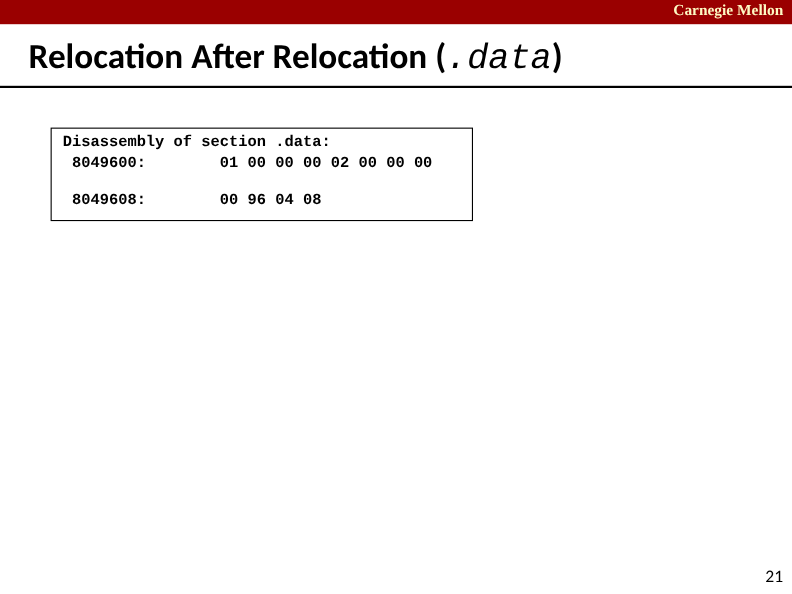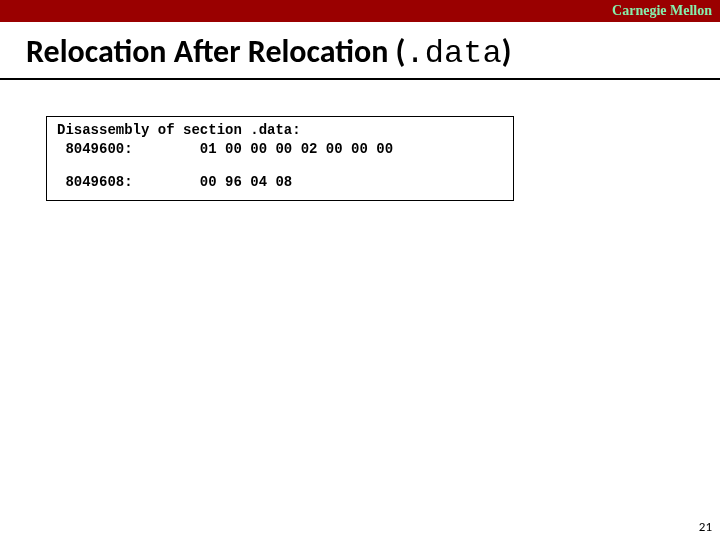--- a/index.html
+++ b/index.html
@@ -1,25 +1,25 @@
 <!DOCTYPE html>
 <html><head>
 <meta charset="utf-8">
 <style>
   * { margin: 0; padding: 0; box-sizing: border-box; }
   html, body { width: 720px; height: 540px; background: #fff; font-family: Calibri, Arial, sans-serif; position: relative; }
   .topbar { width: 100%; height: 22px; background: #9a0000; display: flex; align-items: center; justify-content: flex-end; padding-right: 8px; }
-  .brand { color: #86efac; font-weight: bold; font-family: "Times New Roman", serif; font-size: 14px; }
+  .brand { color: #fef9c3; font-weight: bold; font-family: "Times New Roman", serif; font-size: 14px; }
   .title-wrap { padding: 10px 26px 6px 26px; border-bottom: 2px solid #000; margin: 0 0 36px 0; }
   .title { font-size: 32px; font-weight: bold; color: #000; }
-  .title .mono { font-family: "Courier New", monospace; font-weight: normal; }
-  .codebox { margin: 0 0 0 46px; width: 468px; border: 1.5px solid #000; background: #fff; padding: 4px 10px 8px 10px; font-family: "Courier New", monospace; font-size: 14px; line-height: 1.35; color: #000; font-weight: bold; }
+  .title .mono { font-family: "Courier New", monospace; font-weight: normal; font-style: italic; }
+  .codebox { margin: 0 0 0 46px; width: 384px; border: 1.5px solid #000; background: #fff; padding: 4px 10px 8px 10px; font-family: "Courier New", monospace; font-size: 14px; line-height: 1.35; color: #000; font-weight: bold; }
   .codebox .line { white-space: pre; }
   .codebox .gap { height: 14px; }
-  .pagenum { position: absolute; right: 8px; bottom: 6px; font-size: 13px; color: #000; }
+  .pagenum { position: absolute; right: 8px; bottom: 6px; font-size: 16px; color: #000; }
 </style>
 </head>
 <body>
 
 <div class="topbar">
   <span class="brand">Carnegie Mellon</span>
 </div>
 
 <div class="title-wrap">
   <h1 class="title">

